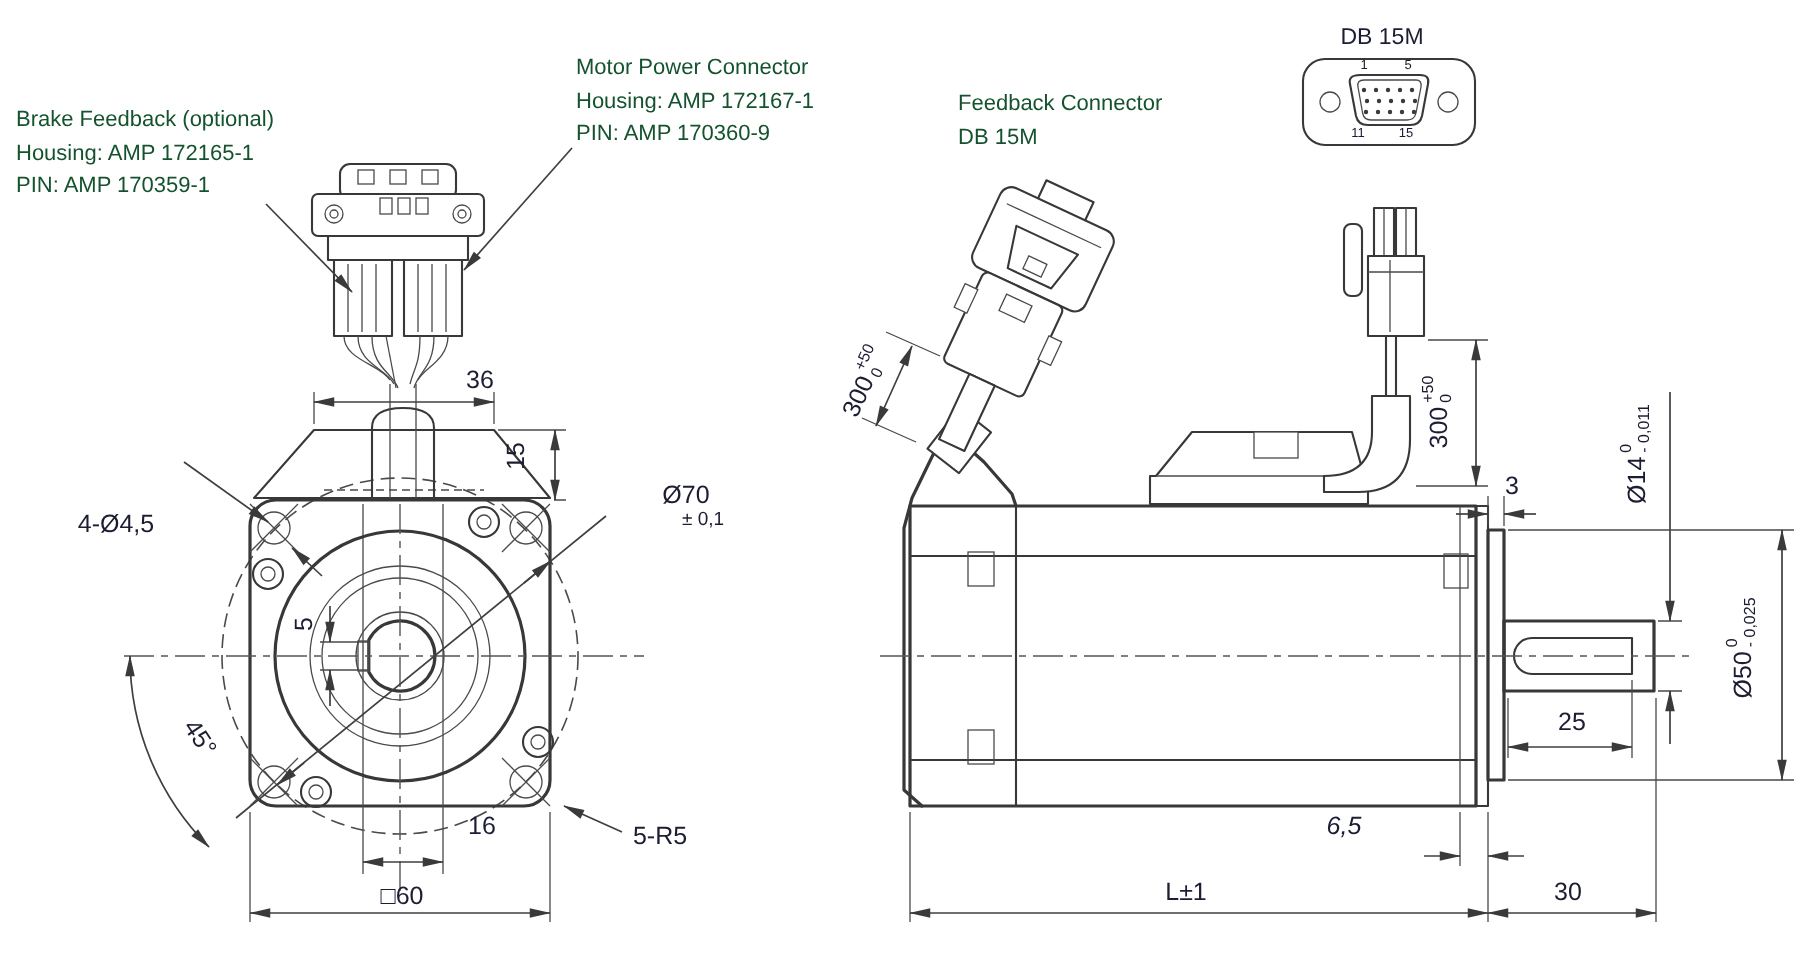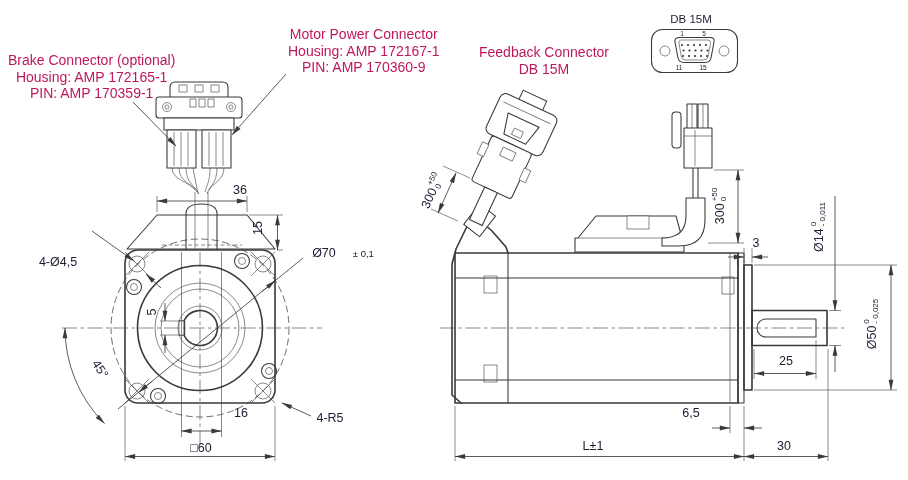--- a/index.html
+++ b/index.html
@@ -6,21 +6,21 @@
   #stage{position:relative;width:908px;height:480px;background:#fff;overflow:hidden;
          font-family:"Liberation Sans",sans-serif;}
   svg{position:absolute;left:0;top:0;}
   .b{fill:none;stroke:#383838;stroke-width:1.6;stroke-linejoin:round;stroke-linecap:round;}
   .m{fill:none;stroke:#383838;stroke-width:1.05;stroke-linejoin:round;}
   .t{fill:none;stroke:#4a4a4a;stroke-width:0.65;}
   .f{fill:#ffffff;}
   .d{fill:none;stroke:#3f3f3f;stroke-width:0.85;}
   .cl{fill:none;stroke:#555;stroke-width:0.7;stroke-dasharray:15 3.5 3.5 3.5;}
   .dash{fill:none;stroke:#4a4a4a;stroke-width:0.8;stroke-dasharray:7 3.5;}
-  .lbl{position:absolute;font-size:14px;line-height:16.5px;color:#be185d;white-space:nowrap;text-align:center;}
+  .lbl{position:absolute;font-size:11px;line-height:16.5px;color:#14532d;white-space:nowrap;}
   .dim{position:absolute;font-size:12.5px;color:#1c1c33;white-space:nowrap;
        transform:translate(-50%,-50%);display:flex;align-items:center;}
   .rot90{transform:translate(-50%,-50%) rotate(-90deg);}
   .rot65n{transform:translate(-50%,-50%) rotate(-65deg);}
   .rot56{transform:translate(-50%,-50%) rotate(56deg);}
   .tol{display:flex;flex-direction:column;font-size:8px;line-height:8.5px;margin-left:2px;text-align:left;}
   .tolpm{font-size:9.5px;margin-left:17px;}
   .tiny{position:absolute;font-size:6.5px;color:#1c1c33;transform:translate(-50%,-50%);}
   .dsubtitle{position:absolute;font-size:11.5px;color:#1c1c33;transform:translate(-50%,-50%);}
 </style>
@@ -228,21 +228,21 @@
       <circle cx="683" cy="56" r="1.1"></circle>
           <circle cx="689" cy="56" r="1.1"></circle>
           <circle cx="695" cy="56" r="1.1"></circle>
           <circle cx="701" cy="56" r="1.1"></circle>
           <circle cx="707" cy="56" r="1.1"></circle>
     </g>
   </g>
 </svg>
 
 <div class="lbl" style="left:8px;top:52px;">
-  <div>Brake Connector (optional)</div>
+  <div>Brake Feedback (optional)</div>
   <div>Housing: AMP 172165-1</div>
   <div>PIN: AMP 170359-1</div>
 </div>
 
 <div class="lbl" style="left:288px;top:26px;">
   <div>Motor Power Connector</div>
   <div>Housing: AMP 172167-1</div>
   <div>PIN: AMP 170360-9</div>
 </div>
 
@@ -252,30 +252,30 @@
 </div>
 
 <div class="dsubtitle" style="left:691px;top:19px;">DB 15M</div>
 <div class="tiny" style="left:682px;top:33px;">1</div>
 <div class="tiny" style="left:704px;top:33px;">5</div>
 <div class="tiny" style="left:679px;top:67px;">11</div>
 <div class="tiny" style="left:703px;top:67px;">15</div>
 
 <div class="dim" style="left:240px;top:190px;">36</div>
 <div class="dim rot90" style="left:258px;top:228px;">15</div>
-<div class="dim" style="left:343px;top:253px;">
+<div class="dim" style="left:343px;top:253px;flex-direction:column;">
   <span>Ø70</span>
   <span class="tolpm">± 0,1</span>
 </div>
 <div class="dim" style="left:58px;top:226px;margin-top:36px;">4-Ø4,5</div>
 <div class="dim rot90" style="left:152px;top:312px;">5</div>
 <div class="dim rot56" style="left:100px;top:369px;">45°</div>
 <div class="dim" style="left:241px;top:413px;">16</div>
 <div class="dim" style="left:201px;top:448px;">□60</div>
-<div class="dim" style="left:330px;top:418px;">4-R5</div>
+<div class="dim" style="left:330px;top:418px;">5-R5</div>
 
 <div class="dim rot65n" style="left:432px;top:191px;">
   <span>300</span>
   <span class="tol">
     <span>+50</span>
     <span>0</span>
   </span>
 </div>
 <div class="dim rot90" style="left:719px;top:206px;">
   <span>300</span>
@@ -293,17 +293,17 @@
   </span>
 </div>
 <div class="dim rot90" style="left:871px;top:324px;">
   <span>Ø50</span>
   <span class="tol">
     <span>0</span>
     <span>- 0,025</span>
   </span>
 </div>
 <div class="dim" style="left:786px;top:361px;">25</div>
-<div class="dim" style="left:691px;top:413px;">6,5</div>
+<div class="dim" style="left:672px;top:413px;font-style:italic;">6,5</div>
 <div class="dim" style="left:593px;top:446px;">L±1</div>
 <div class="dim" style="left:784px;top:446px;text-align:center;">30</div>
 
 </div>
 
 </body></html>

